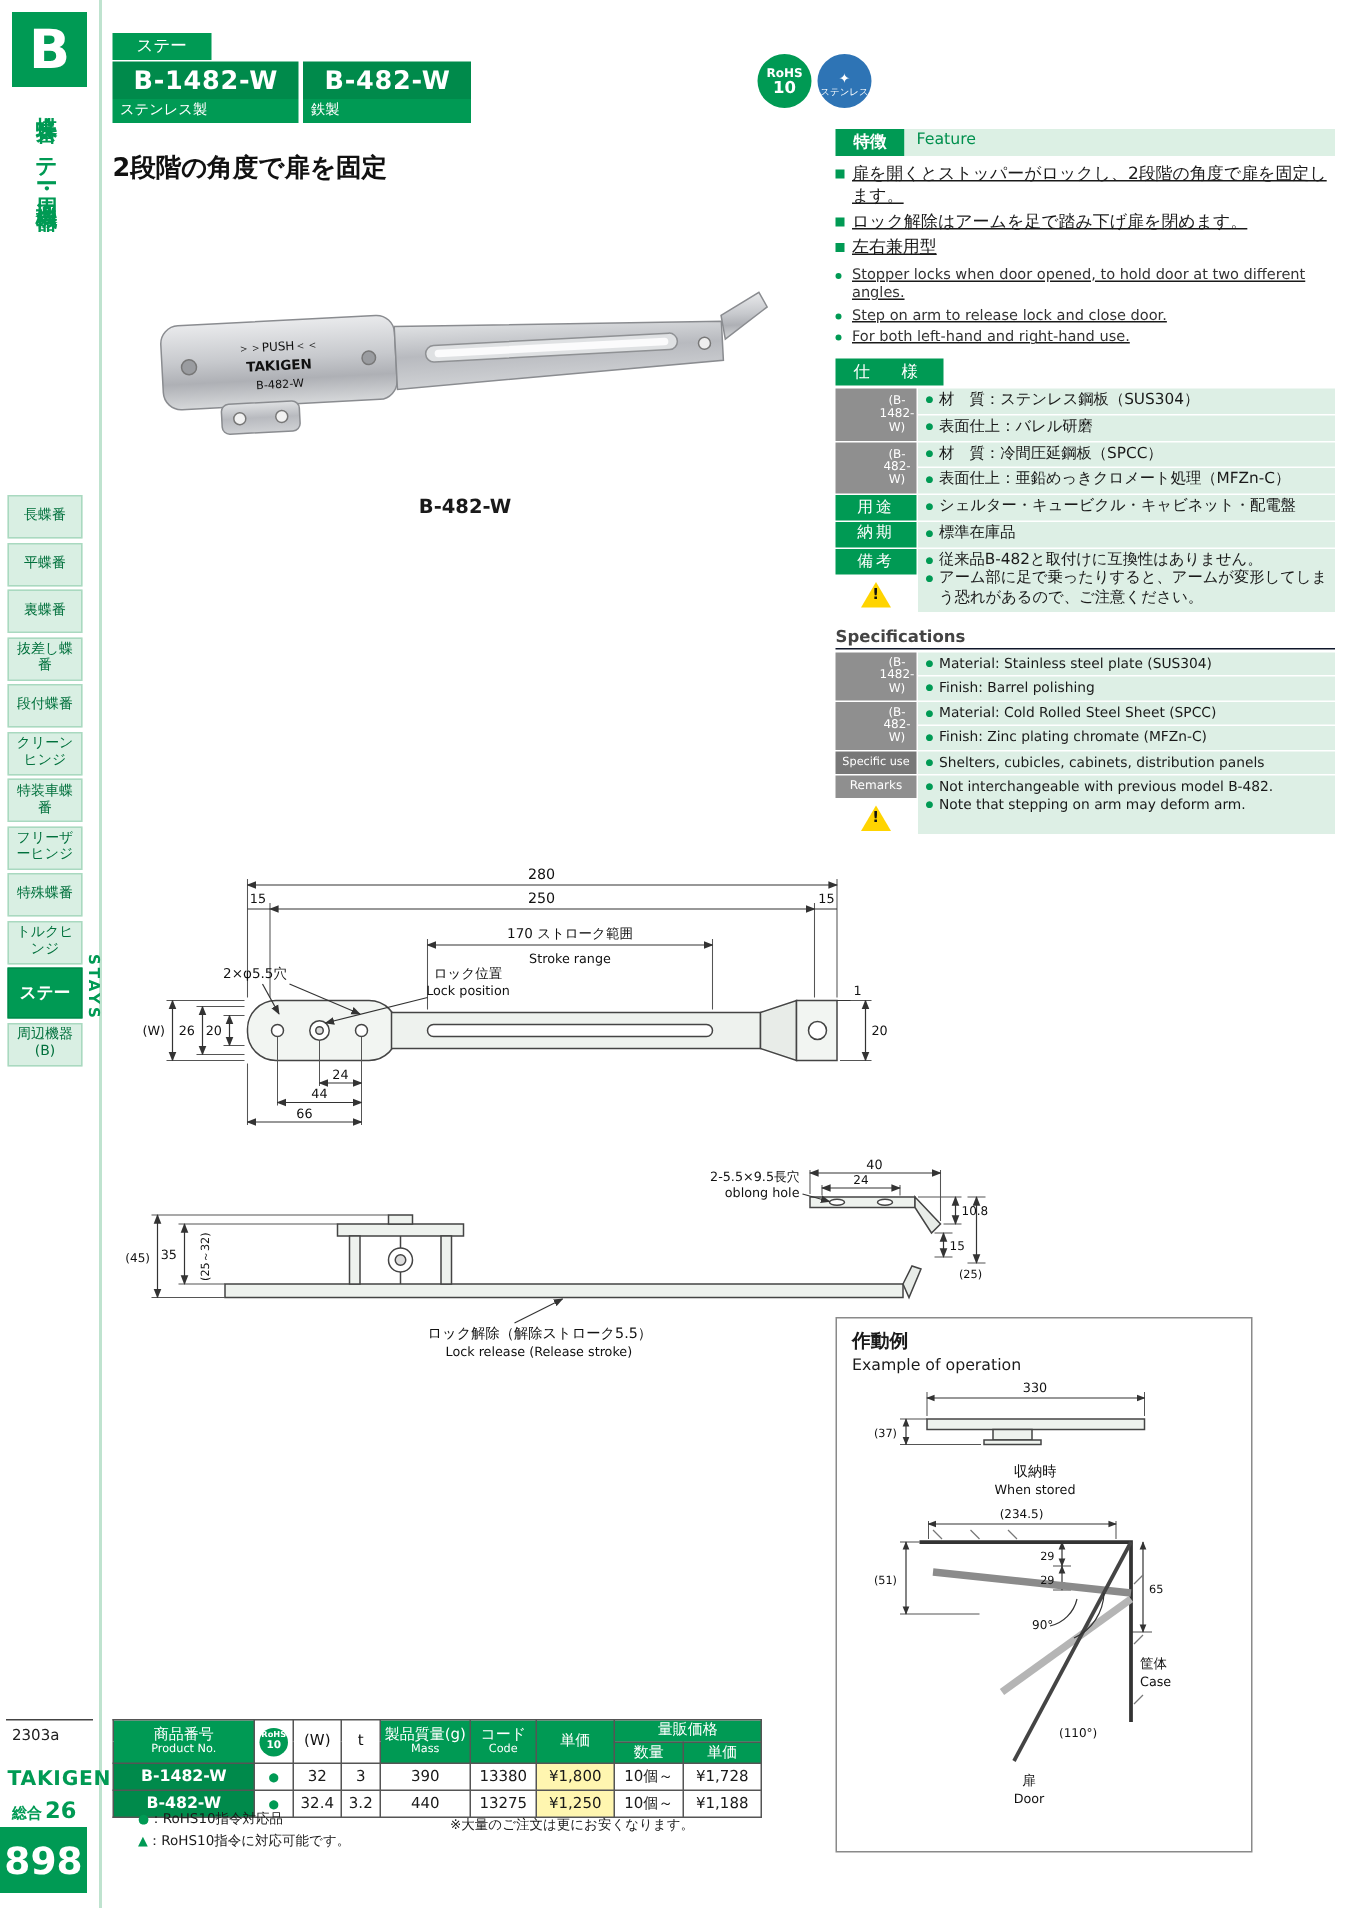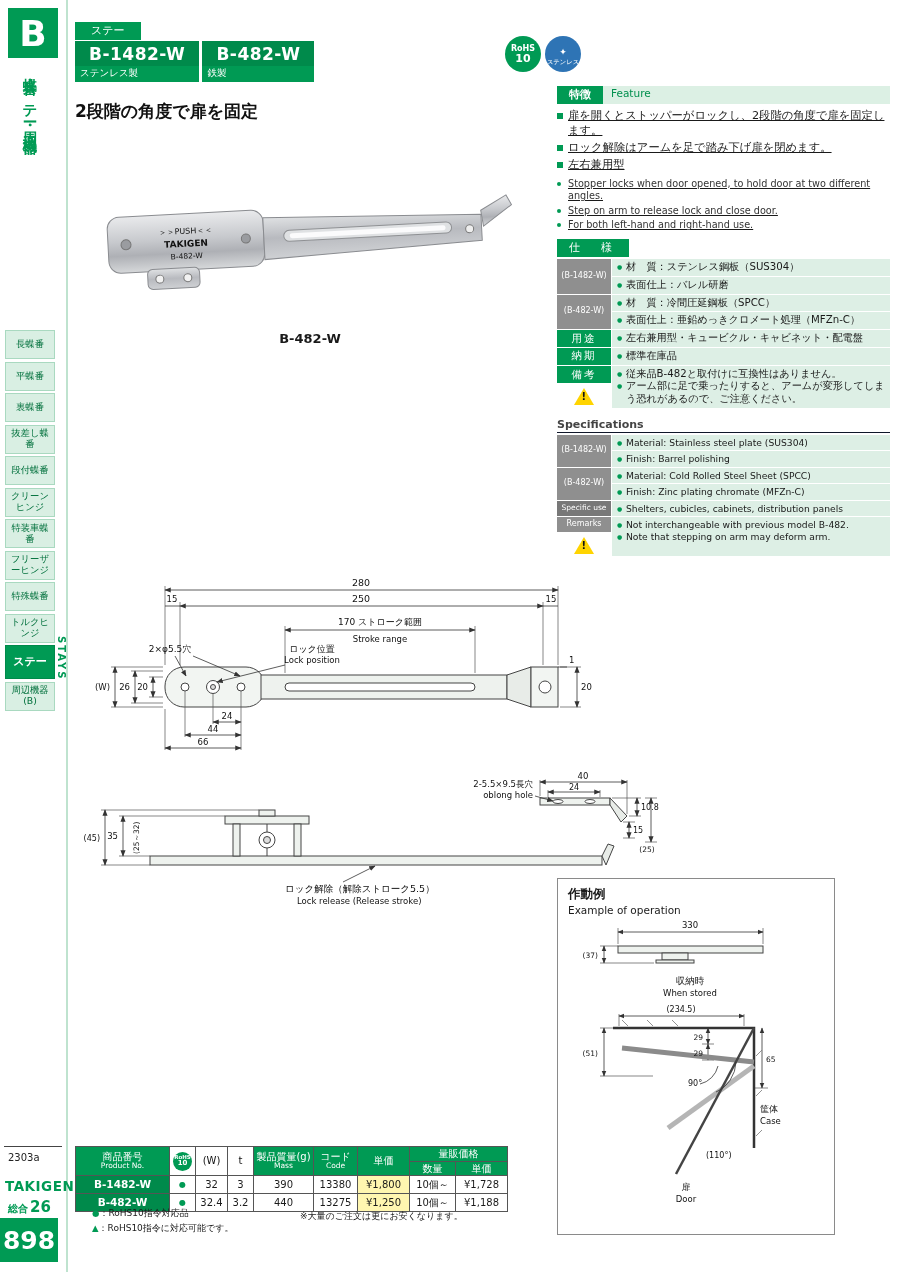--- a/index.html
+++ b/index.html
@@ -59,21 +59,21 @@
 .blist li{position:relative;padding-left:11px;font-size:11.3px;line-height:1.32;margin-bottom:2px;}
 .blist li::before{content:"";position:absolute;left:0;top:4px;width:6px;height:6px;background:#009a54;}
 .blist.en li{font-size:9.7px;color:#333;line-height:1.3;}
 .blist.en li::before{width:4px;height:4px;border-radius:50%;}
 .spec-title-jp{margin-top:7px;display:flex;}
 .spec-title-jp span{background:#009a54;color:#fff;font-size:11px;padding:1px 12px 2px;letter-spacing:5px;}
 .spectbl{margin-top:2px;}
 .srow{display:flex;margin-top:1px;align-items:stretch;}
 .labelcol{width:54px;flex:none;display:flex;flex-direction:column;}
 .slabel{color:#fff;display:flex;align-items:center;justify-content:center;text-align:center;line-height:1.1;flex:1;}
-.slabel.gray{background:#8f8f8f;font-size:8px;}
+.slabel.gray{background:#8f8f8f;font-size:8px;padding-left:28px;}
 .slabel.dgray{background:#787878;font-size:7.5px;}
 .slabel.green{background:#009a54;font-size:10.5px;letter-spacing:2px;}
 .slabel.fixed{flex:0 0 auto;padding:3px 0;}
 .slines{flex:1;margin-left:1px;display:flex;flex-direction:column;gap:1px;}
 .scell{background:#ddefe5;padding:2px 4px 2px 5px;font-size:10.2px;line-height:1.25;flex:1;}
 .scell .bl{display:block;position:relative;padding-left:9px;}
 .scell .bl::before{content:"●";color:#009a54;font-size:6px;position:absolute;left:0;top:2px;}
 .spectbl.en .scell{font-size:9.2px;}
 .warn{width:0;height:0;border-left:10px solid transparent;border-right:10px solid transparent;
   border-bottom:17px solid #ffd400;position:relative;margin:5px auto 2px;}
@@ -240,21 +240,21 @@
               <span class="bl">表面仕上：亜鉛めっきクロメート処理（MFZn-C）</span>
             </div>
         </div>
       </div>
       <div class="srow">
         <div class="labelcol">
             <div class="slabel green">用途</div>
           </div>
         <div class="slines">
             <div class="scell">
-              <span class="bl">左右兼用型・キュービクル・キャビネット・配電盤</span>
+              <span class="bl">シェルター・キュービクル・キャビネット・配電盤</span>
             </div>
           </div>
       </div>
       <div class="srow">
         <div class="labelcol">
             <div class="slabel green">納期</div>
           </div>
         <div class="slines">
             <div class="scell">
               <span class="bl">標準在庫品</span>

